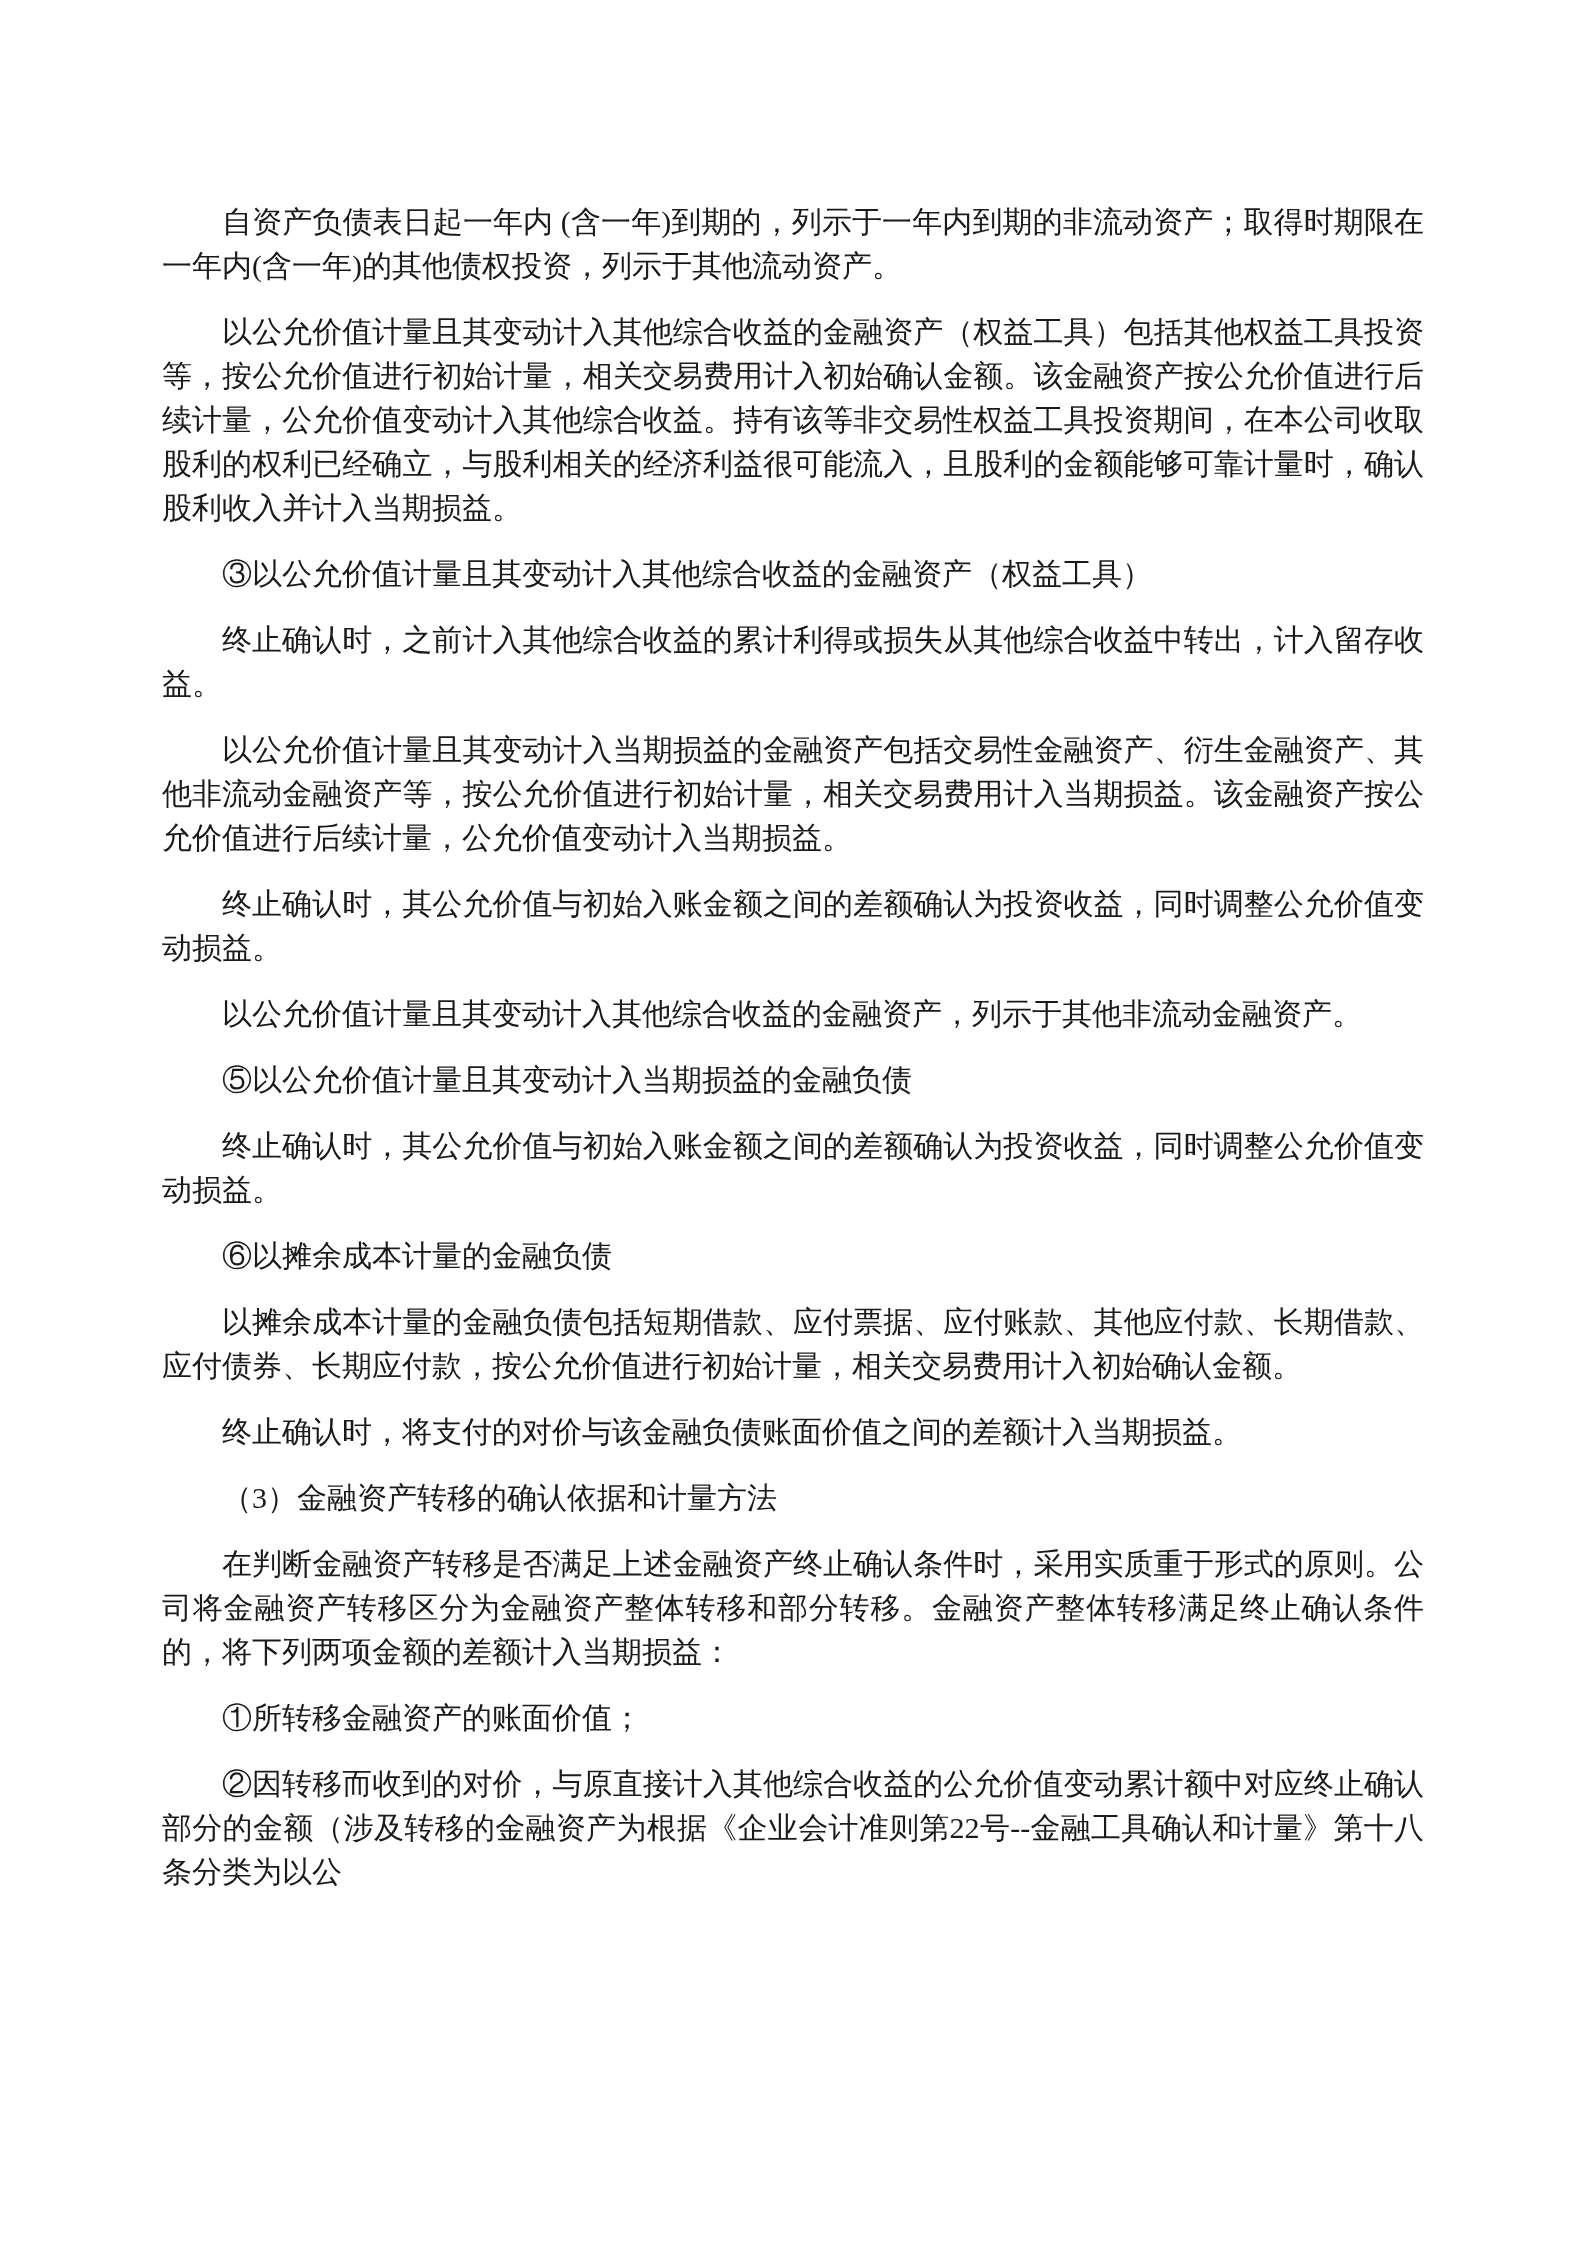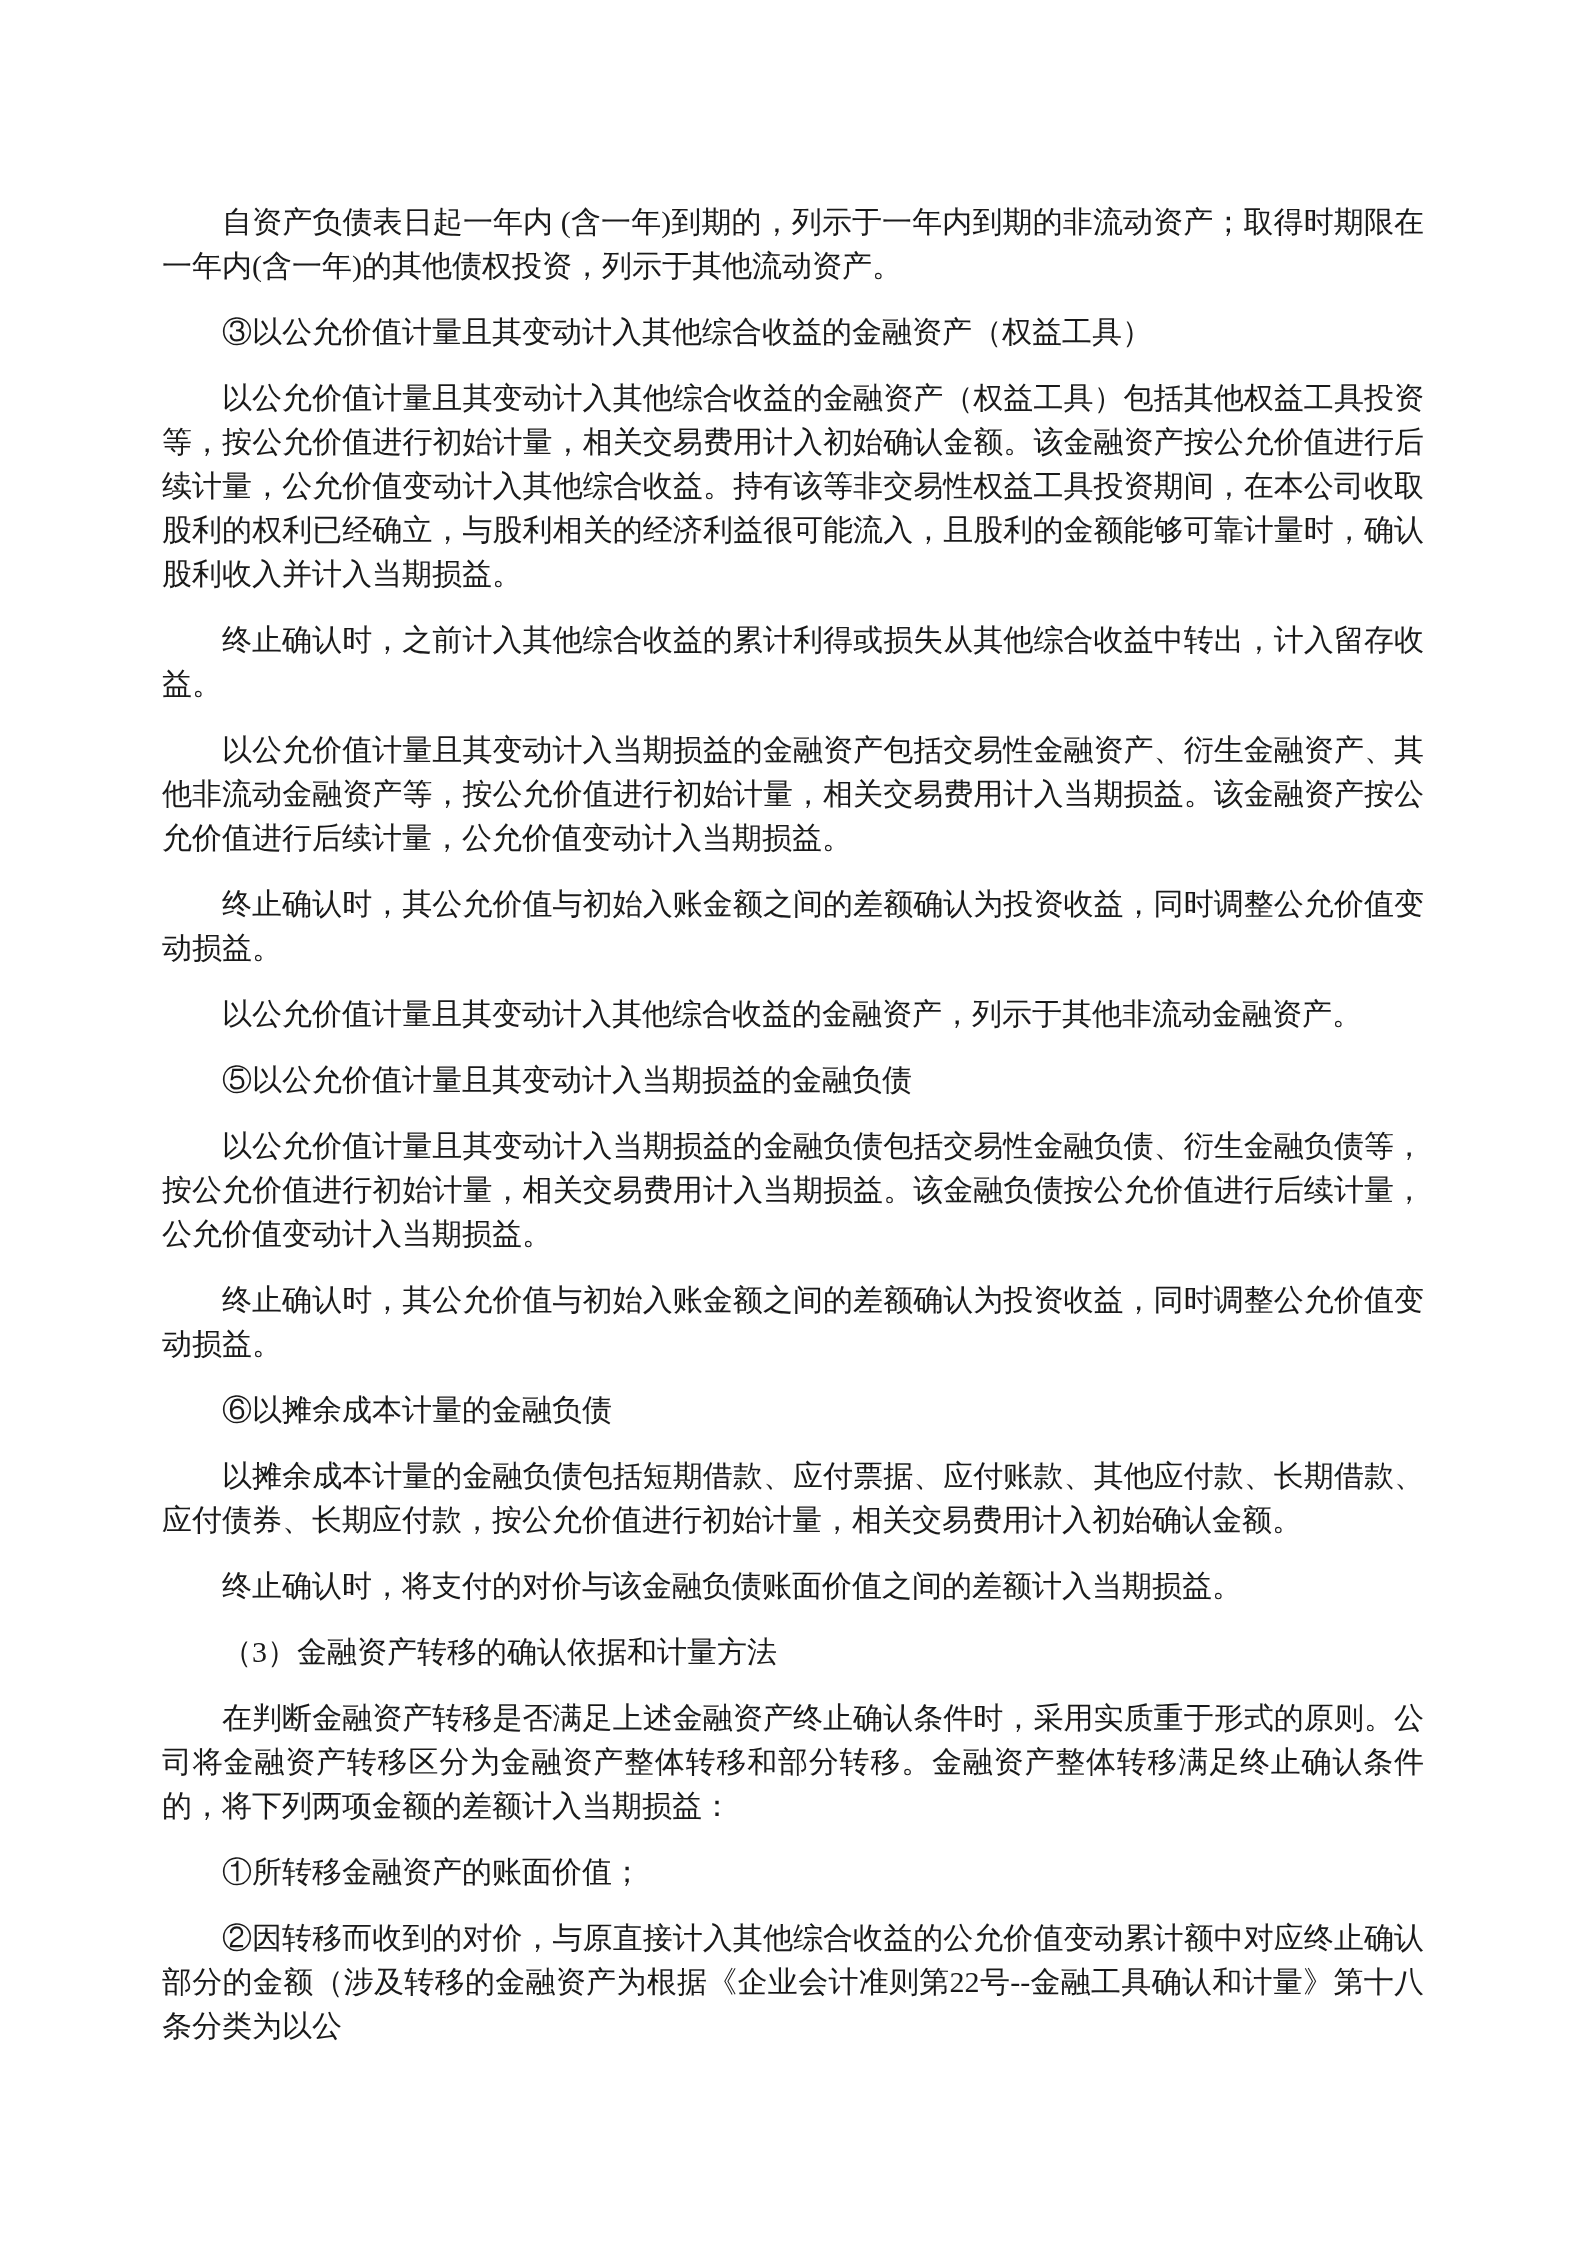--- a/index.html
+++ b/index.html
@@ -35,28 +35,27 @@
     text-indent: 2em;
     word-break: break-all;
   }
 </style>
 </head>
 <body>
 
 <div class="page">
   <div class="content">
     <p>自资产负债表日起一年内 (含一年)到期的，列示于一年内到期的非流动资产；取得时期限在一年内(含一年)的其他债权投资，列示于其他流动资产。</p>
+    <p>以公允价值计量且其变动计入其他综合收益的金融资产（权益工具）包括其他权益工具投资等，按公允价值进行初始计量，相关交易费用计入初始确认金额。该金融资产按公允价值进行后续计量，公允价值变动计入其他综合收益。持有该等非交易性权益工具投资期间，在本公司收取股利的权利已经确立，与股利相关的经济利益很可能流入，且股利的金额能够可靠计量时，确认股利收入并计入当期损益。</p>
     <p>③以公允价值计量且其变动计入其他综合收益的金融资产（权益工具）</p>
-    <p>以公允价值计量且其变动计入其他综合收益的金融资产（权益工具）包括其他权益工具投资等，按公允价值进行初始计量，相关交易费用计入初始确认金额。该金融资产按公允价值进行后续计量，公允价值变动计入其他综合收益。持有该等非交易性权益工具投资期间，在本公司收取股利的权利已经确立，与股利相关的经济利益很可能流入，且股利的金额能够可靠计量时，确认股利收入并计入当期损益。</p>
     <p>终止确认时，之前计入其他综合收益的累计利得或损失从其他综合收益中转出，计入留存收益。</p>
     <p>以公允价值计量且其变动计入当期损益的金融资产包括交易性金融资产、衍生金融资产、其他非流动金融资产等，按公允价值进行初始计量，相关交易费用计入当期损益。该金融资产按公允价值进行后续计量，公允价值变动计入当期损益。</p>
     <p>终止确认时，其公允价值与初始入账金额之间的差额确认为投资收益，同时调整公允价值变动损益。</p>
     <p>以公允价值计量且其变动计入其他综合收益的金融资产，列示于其他非流动金融资产。</p>
     <p>⑤以公允价值计量且其变动计入当期损益的金融负债</p>
-    <p>以公允价值计量且其变动计入当期损益的金融负债包括交易性金融负债、衍生金融负债等，按公允价值进行初始计量，相关交易费用计入当期损益。该金融负债按公允价值进行后续计量，公允价值变动计入当期损益。</p>
     <p>终止确认时，其公允价值与初始入账金额之间的差额确认为投资收益，同时调整公允价值变动损益。</p>
     <p>⑥以摊余成本计量的金融负债</p>
     <p>以摊余成本计量的金融负债包括短期借款、应付票据、应付账款、其他应付款、长期借款、应付债券、长期应付款，按公允价值进行初始计量，相关交易费用计入初始确认金额。</p>
     <p>终止确认时，将支付的对价与该金融负债账面价值之间的差额计入当期损益。</p>
     <p>（3）金融资产转移的确认依据和计量方法</p>
     <p>在判断金融资产转移是否满足上述金融资产终止确认条件时，采用实质重于形式的原则。公司将金融资产转移区分为金融资产整体转移和部分转移。金融资产整体转移满足终止确认条件的，将下列两项金额的差额计入当期损益：</p>
     <p>①所转移金融资产的账面价值；</p>
     <p>②因转移而收到的对价，与原直接计入其他综合收益的公允价值变动累计额中对应终止确认部分的金额（涉及转移的金融资产为根据《企业会计准则第22号--金融工具确认和计量》第十八条分类为以公</p>
   </div>
 </div>

